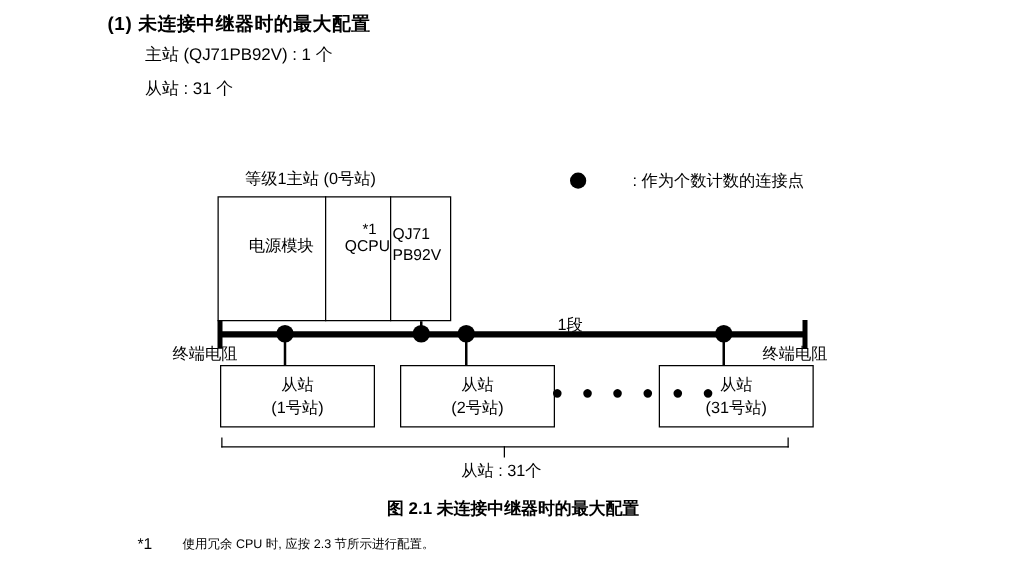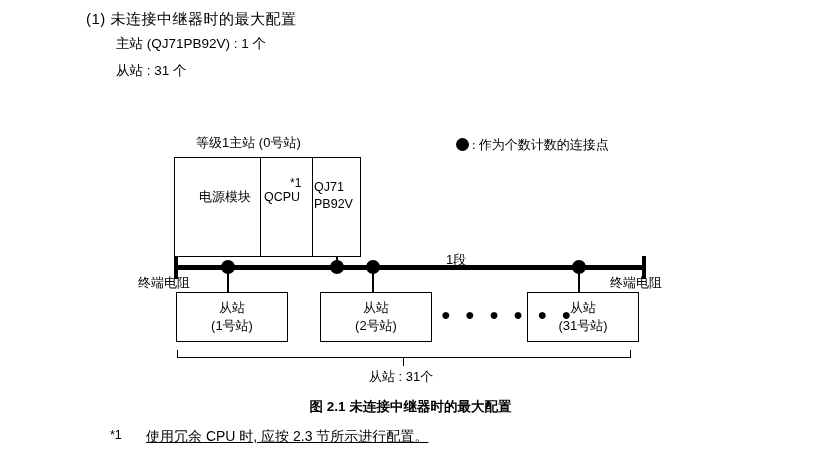--- a/index.html
+++ b/index.html
@@ -14,21 +14,21 @@
     font-family: "Liberation Sans", sans-serif;
     color: #000000;
     overflow: hidden;
   }
   .abs { position: absolute; }
 
   
   #heading {
     left: 86px; top: 10px;
     font-size: 15px;
-    font-weight: normal;
+    font-weight: bold;
     letter-spacing: 0.5px;
     white-space: nowrap;
   }
   #spec-line-1 {
     left: 116px; top: 35px;
     font-size: 13.5px;
     white-space: nowrap;
   }
   #spec-line-2 {
     left: 116px; top: 62px;
@@ -37,24 +37,23 @@
   }
 
   
   #legend-dot {
     left: 456px; top: 138px;
     width: 13px; height: 13px;
     border-radius: 50%;
     background: #000;
   }
   #legend-text {
-    left: 472px; top: 136px;
-    font-size: 13px;
-    white-space: nowrap;
-    font-family: Liberation Serif, serif;
+    left: 506px; top: 136px;
+    font-size: 13px;
+    white-space: nowrap;
   }
 
   
   #master-label {
     left: 196px; top: 134px;
     font-size: 13px;
     white-space: nowrap;
   }
 
   
@@ -73,21 +72,21 @@
 
   #power-label {
     left: 190px; top: 188px;
     width: 70px;
     text-align: center;
     font-size: 13px;
   }
   #qcpu-label {
     left: 264px; top: 190px;
     width: 48px;
-    text-align: left;
+    text-align: right;
     font-size: 12.5px;
   }
   #ast1-label {
     left: 290px; top: 176px;
     font-size: 12px;
     white-space: nowrap;
   }
   #qj71-label {
     left: 314px; top: 179px;
     width: 47px;
@@ -155,21 +154,21 @@
     top: 270px; height: 22px;
   }
   #drop-1 { left: 227px; }
   #drop-2 { left: 372px; }
   #drop-3 { left: 578px; }
 
   
   .slave-box {
     position: absolute;
     top: 292px;
-    width: 112px;
+    width: 124px;
     height: 50px;
     border: 1.4px solid #000;
     background: #fff;
     box-sizing: border-box;
     text-align: center;
     font-size: 13px;
     line-height: 18px;
     padding-top: 6px;
   }
   #slave-1 { left: 176px; }
@@ -218,23 +217,22 @@
     font-weight: bold;
   }
 
   
   #footnote-mark {
     left: 110px; top: 428px;
     font-size: 12.5px;
   }
   #footnote-text {
     left: 146px; top: 428px;
-    font-size: 14px;
-    white-space: nowrap;
-    text-decoration: underline;
+    font-size: 10px;
+    white-space: nowrap;
   }
 </style>
 </head>
 <body>
 
 <div class="abs" id="heading">(1) 未连接中继器时的最大配置</div>
 <div class="abs" id="spec-line-1">主站 (QJ71PB92V) : 1 个</div>
 <div class="abs" id="spec-line-2">从站 : 31 个</div>
 
 <div class="abs" id="legend-dot"></div>

